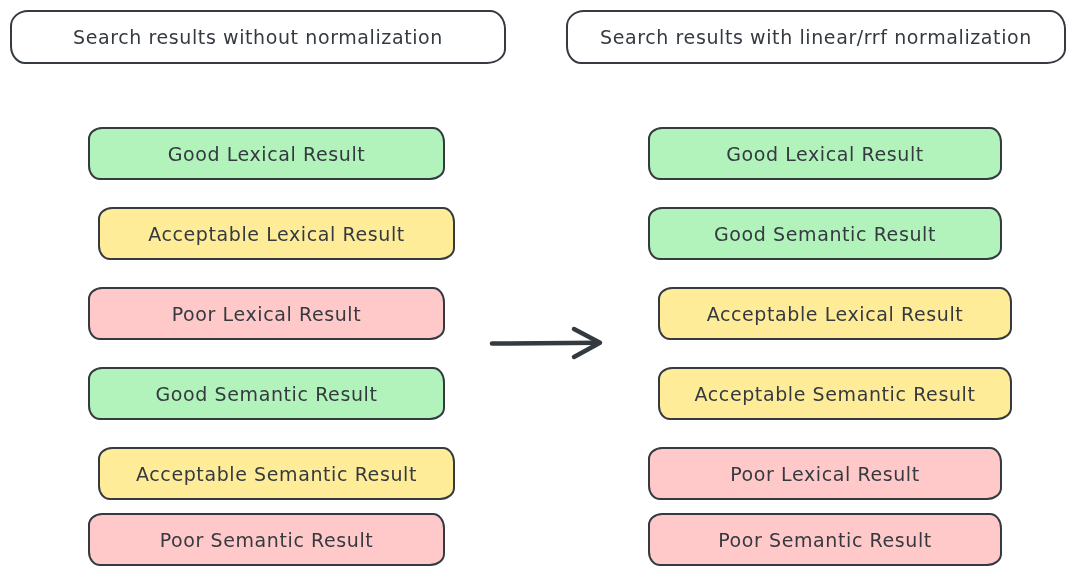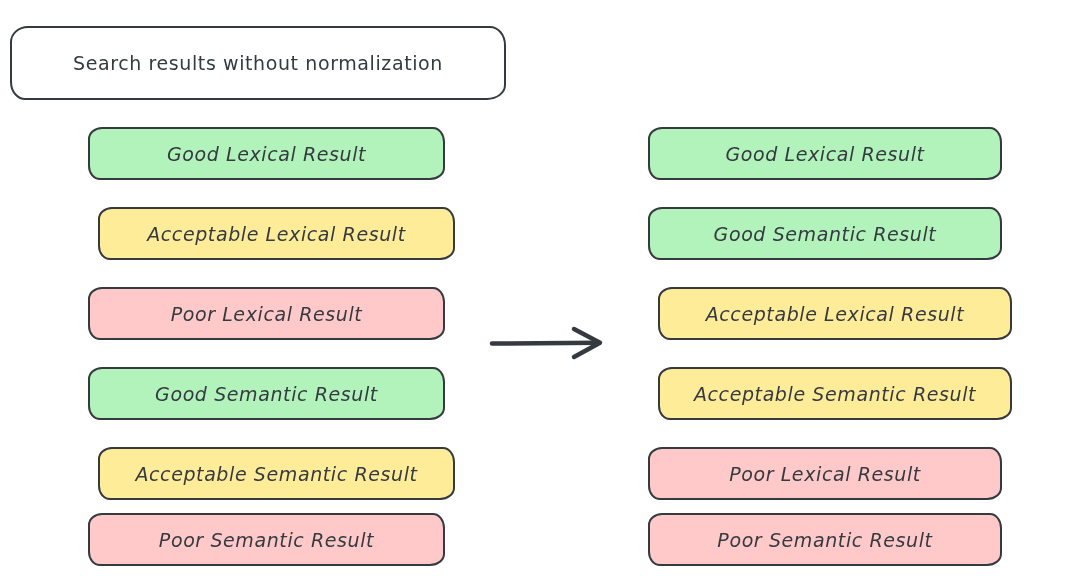--- a/index.html
+++ b/index.html
@@ -12,47 +12,45 @@
     width: 1077px;
     height: 586px;
     background: #ffffff;
     font-family: "DejaVu Sans", "Liberation Sans", sans-serif;
     color: var(--color-stroke, #343a40);
     overflow: hidden;
   }
   .header-box {
     position: absolute;
     top: 10px;
-    height: 74px;
+    height: 54px;
     box-sizing: border-box;
     background: #ffffff;
     border: 2.5px solid var(--color-stroke, #343a40);
     border-radius: 18px 16px 19px 15px / 16px 19px 15px 18px;
     display: flex;
     align-items: center;
     justify-content: center;
     font-size: 19px;
     letter-spacing: 0.6px;
-    margin-top: 16px;
   }
   .header-left  { left: 10px;  width: 496px; }
   .header-right { left: 566px; width: 500px; }
 
   .result-box {
     position: absolute;
     height: 53px;
     box-sizing: border-box;
     border: 2.5px solid var(--color-stroke, #343a40);
     border-radius: 14px 12px 15px 12px / 12px 15px 12px 14px;
     display: flex;
     align-items: center;
     justify-content: center;
     font-size: 19px;
     letter-spacing: 0.6px;
-    font-style: italic;
   }
   .col-left  .result-box { left: 88px;  width: 357px; }
   .col-right .result-box { left: 648px; width: 354px; }
   .row-0 { top: 127px; }
   .row-1 { top: 207px; }
   .row-2 { top: 287px; }
   .row-3 { top: 367px; }
   .row-4 { top: 447px; }
   .row-5 { top: 513px; }
 
@@ -68,20 +66,21 @@
     height: 40px;
   }
 </style>
 </head>
 <body>
 
 <div class="canvas">
 
   <div class="header-box header-left">Search results without normalization</div>
 
+  <div class="header-box header-right">Search results with linear/rrf normalization</div>
 
   <div class="col-left">
     <div class="result-box row-0" data-quality="good">Good Lexical Result</div>
     <div class="result-box row-1" data-quality="acceptable">Acceptable Lexical Result</div>
     <div class="result-box row-2" data-quality="poor">Poor Lexical Result</div>
     <div class="result-box row-3" data-quality="good">Good Semantic Result</div>
     <div class="result-box row-4" data-quality="acceptable">Acceptable Semantic Result</div>
     <div class="result-box row-5" data-quality="poor">Poor Semantic Result</div>
   </div>
 

